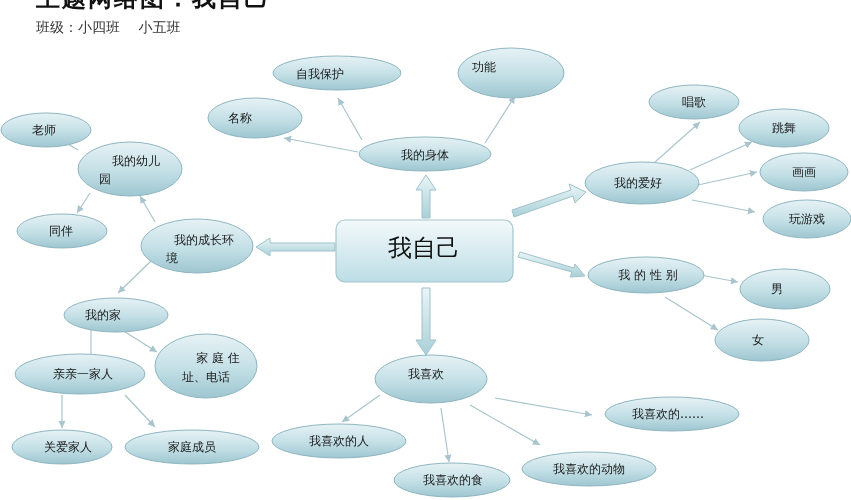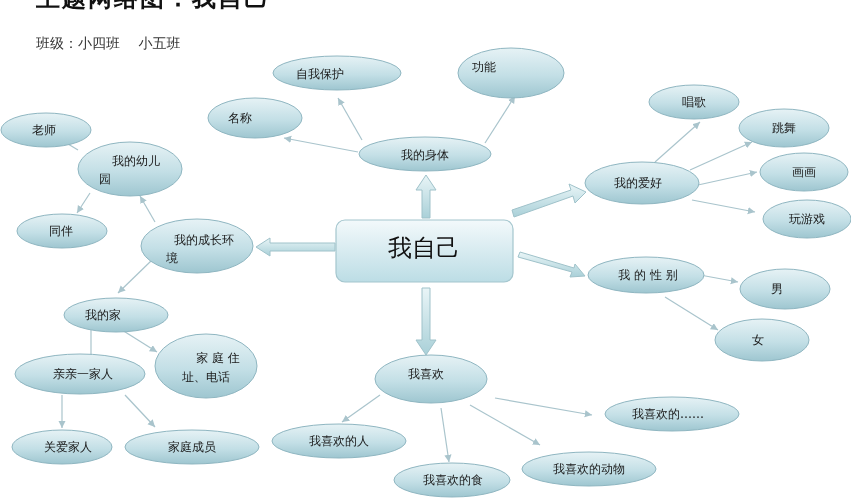--- a/index.html
+++ b/index.html
@@ -1,20 +1,20 @@
 <!DOCTYPE html>
 <html><head>
   <meta charset="utf-8">
   <style>
     html, body { margin: 0; padding: 0; background: #ffffff; }
     body { width: 851px; height: 500px; position: relative; overflow: hidden;
            font-family: "DejaVu Serif", "Liberation Serif", serif; color: #222; }
     .title { position: absolute; left: 36px; top: -18px; font-size: 24px; font-weight: bold;
              letter-spacing: 2px; color: #111; white-space: nowrap; }
-    .subtitle { position: absolute; left: 36px; top: 35px; font-size: 14px; color: #333;
+    .subtitle { position: absolute; left: 36px; top: 19px; font-size: 14px; color: #333;
                 white-space: nowrap; }
     .subtitle span { margin-right: 14px; }
     svg.map { position: absolute; left: 0; top: 0; }
     .node-text { font-family: "DejaVu Serif", "Liberation Serif", serif; font-size: 12px; fill: #1a1a1a; }
     .center-text { font-family: "DejaVu Sans", "Liberation Sans", sans-serif; font-size: 24px; fill: #111; }
     .line { stroke: #a9c4cc; stroke-width: 1.2; fill: none; }
   </style>
 </head>
 <body>
 

